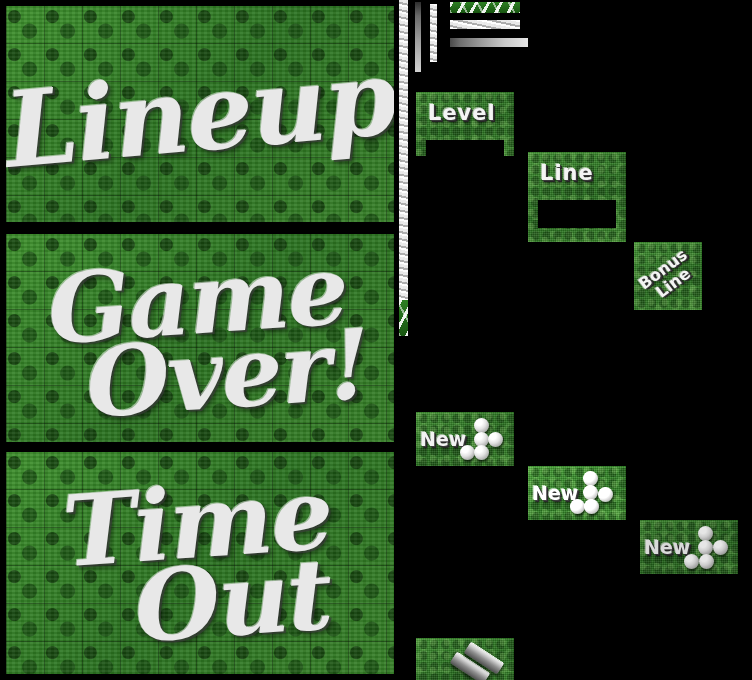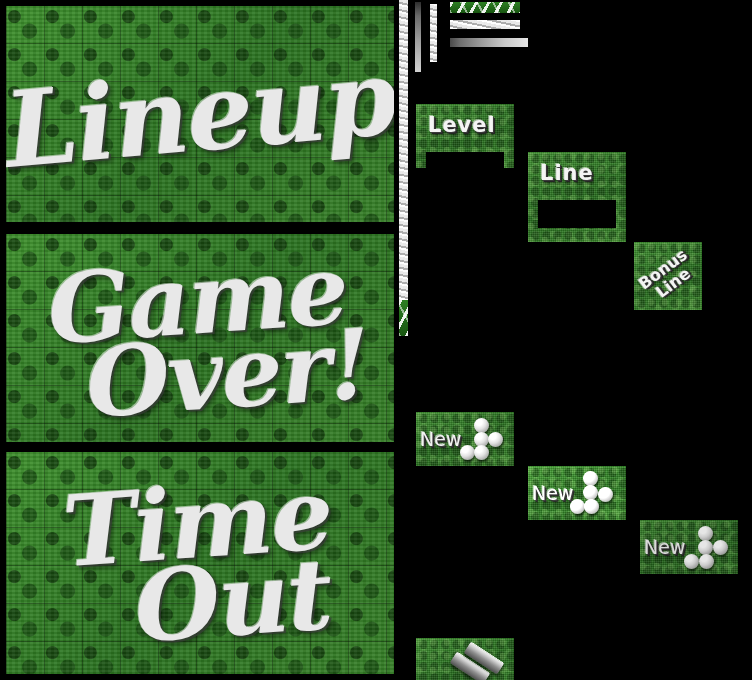--- a/index.html
+++ b/index.html
@@ -92,21 +92,21 @@
   }
 
   
   .btn{
     position:relative;overflow:hidden;
     display:flex;align-items:center;
   }
   .btn .lbl{
     position:absolute;left:4px;top:50%;transform:translateY(-50%);
     font-family:"DejaVu Sans", sans-serif;
-    font-weight:normal;font-size:19px;color:#f2f2f2;
+    font-weight:bold;font-size:19px;color:#f2f2f2;
     letter-spacing:0px;
     text-shadow:
       1px 1px 0 #3a3a3a, 2px 2px 0 #262626,
       -1px -1px 0 rgba(255,255,255,.55),
       2px 3px 3px rgba(0,0,0,.5);
     background:repeating-linear-gradient(30deg, rgba(120,120,120,.35) 0 1px, rgba(255,255,255,0) 1px 3px);
     -webkit-background-clip:text;background-clip:text;
     white-space:nowrap;
   }
   .btn.hover{filter:brightness(1.18) saturate(1.1);}
@@ -181,21 +181,21 @@
 
 <div class="abs stonegrad-v" style="left:415px;top:2px;width:6px;height:70px;"></div>
 <div class="abs marble" style="left:430px;top:4px;width:7px;height:58px;"></div>
 <div class="abs marble" style="left:399px;top:0px;width:9px;height:335px;"></div>
 <div class="abs greenbar" style="left:399px;top:300px;width:9px;height:36px;"></div>
 
 <div class="abs greenbar" style="left:450px;top:2px;width:70px;height:11px;"></div>
 <div class="abs marble" style="left:450px;top:20px;width:70px;height:9px;"></div>
 <div class="abs stonegrad" style="left:450px;top:38px;width:78px;height:9px;"></div>
 
-<div class="abs readout-panel turf noise" style="left:416px;top:104px;width:98px;height:64px;">
+<div class="abs readout-panel turf noise" style="left:416px;top:92px;width:98px;height:64px;">
   <div class="readout-title">Level</div>
   <div class="readout-field"></div>
 </div>
 
 <div class="abs readout-panel turf noise" style="left:528px;top:88px;width:98px;height:90px;">
   <div class="readout-title">Line</div>
   <div class="readout-field"></div>
 </div>
 
 <div class="abs bonus-panel turf noise" style="left:634px;top:88px;width:68px;height:68px;">

